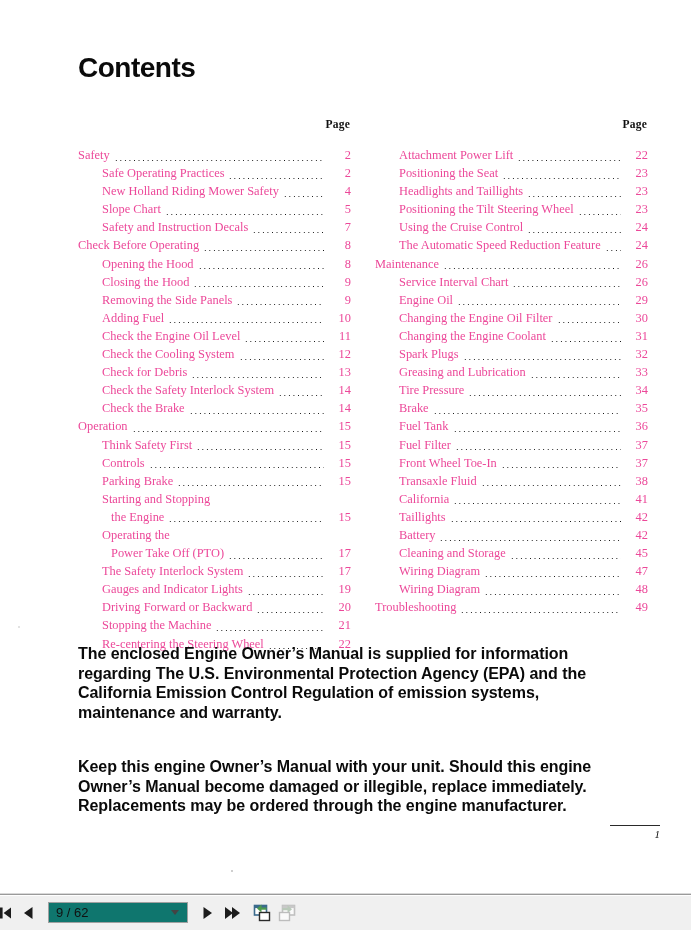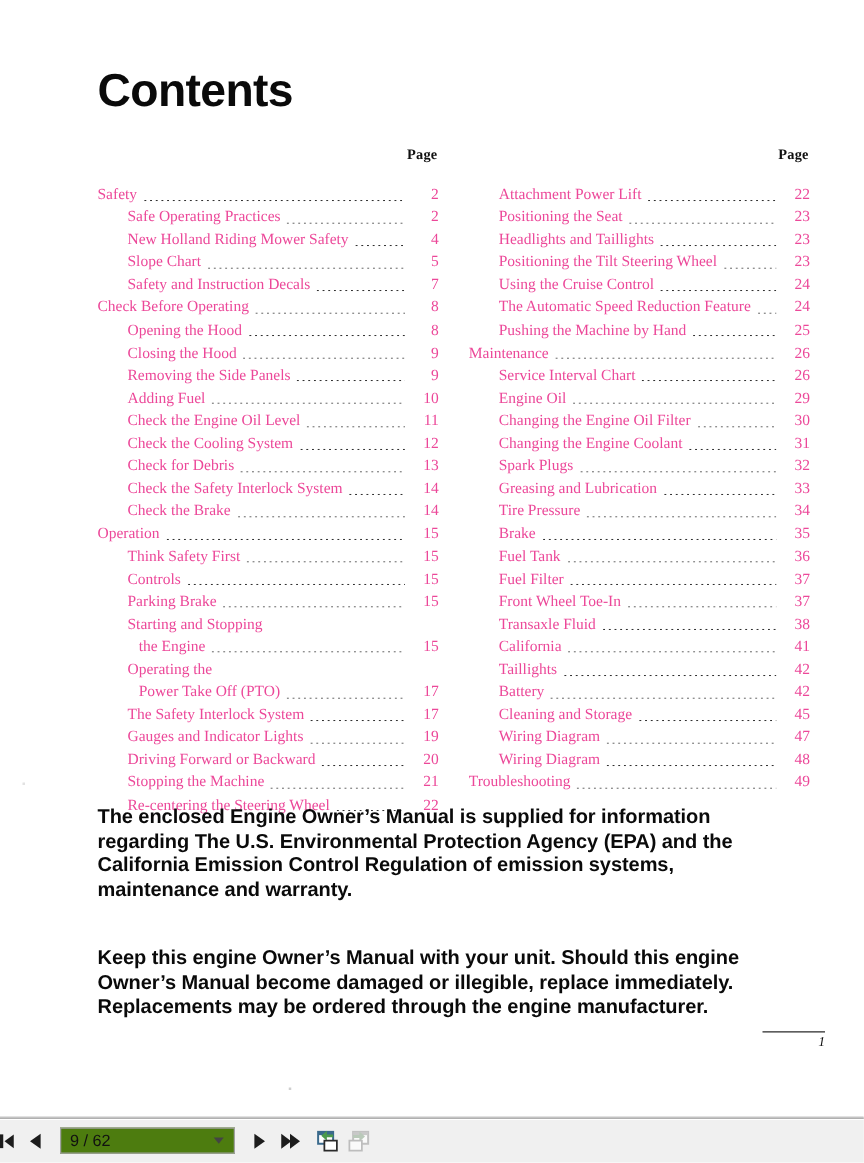--- a/index.html
+++ b/index.html
@@ -34,21 +34,21 @@
     background: #fff;
     border-bottom: 1px solid #d8d8d8;
   }
 
   #doc-title {
     position: absolute;
     left: 78px;
     top: 54px;
     font-family: "Liberation Sans", sans-serif;
     font-weight: bold;
-    font-size: 37px;
+    font-size: 28px;
     letter-spacing: -0.5px;
     color: #0a0a0a;
     line-height: 1;
     text-align: center;
   }
 
   
   .toc-col {
     position: absolute;
     top: 118px;
@@ -183,21 +183,21 @@
     border: none;
     cursor: pointer;
     flex: 0 0 auto;
   }
   .tb-btn svg { display: block; }
 
   #page-field {
     width: 140px;
     height: 21px;
     margin: 0 6px 0 6px;
-    background: #4d7c0f;
+    background: #0f766e;
     border: 1px solid #a0a0a0;
     display: flex;
     align-items: center;
     position: relative;
     box-sizing: border-box;
   }
   #page-field-value {
     font-family: "Liberation Sans", sans-serif;
     font-size: 13px;
     color: #111;
@@ -401,25 +401,20 @@
           <div class="toc-entry lvl2">
             <span class="toc-label">Using the Cruise Control</span>
             <span class="leader"></span>
             <span class="toc-page">24</span>
           </div>
           <div class="toc-entry lvl2">
             <span class="toc-label">The Automatic Speed Reduction Feature</span>
             <span class="leader"></span>
             <span class="toc-page">24</span>
           </div>
-          <div class="toc-entry lvl2">
-            <span class="toc-label">Pushing the Machine by Hand</span>
-            <span class="leader"></span>
-            <span class="toc-page">25</span>
-          </div>
           <div class="toc-entry">
             <span class="toc-label">Maintenance</span>
             <span class="leader"></span>
             <span class="toc-page">26</span>
           </div>
           <div class="toc-entry lvl2">
             <span class="toc-label">Service Interval Chart</span>
             <span class="leader"></span>
             <span class="toc-page">26</span>
           </div>

